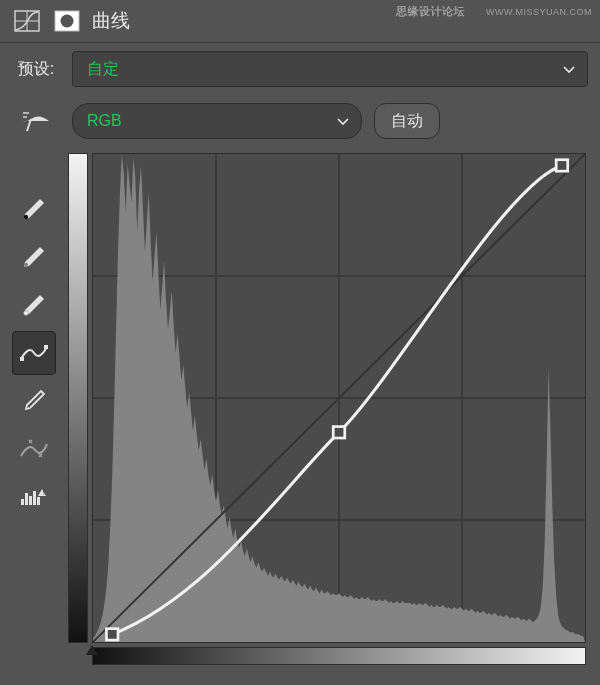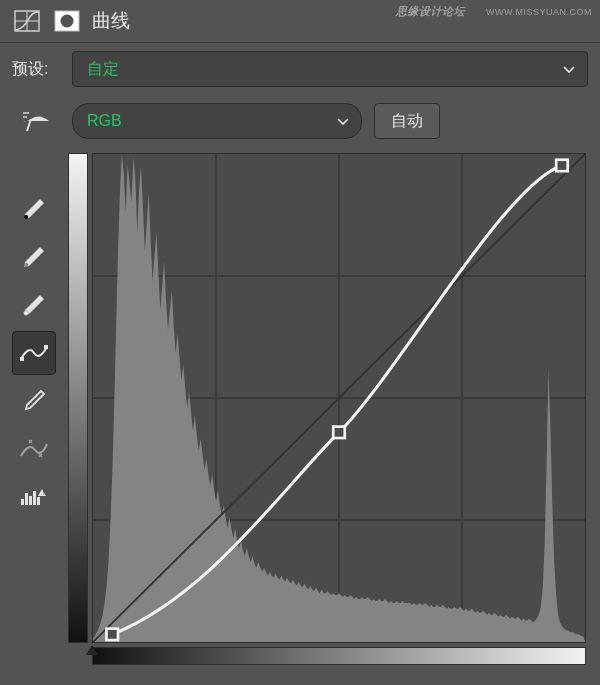--- a/index.html
+++ b/index.html
@@ -26,21 +26,21 @@
     display: flex;
     align-items: center;
     justify-content: center;
   }
   .row {
     display: flex;
     align-items: center;
     padding: 8px 12px;
     gap: 12px;
   }
-  .label { width: 48px; color: #e8e8e8; }
+  .label { width: 48px; color: #e8e8e8; text-align: center; }
   .select {
     flex: 1;
     background: #434343;
     border: 1px solid #2e2e2e;
     border-radius: 4px;
     height: 36px;
     display: flex;
     align-items: center;
     padding: 0 14px;
     color: #22c55e;
@@ -48,21 +48,21 @@
   }
   .chev {
     position: absolute;
     right: 12px;
     top: 50%;
     transform: translateY(-50%);
   }
   .btn {
     background: #5a5a5a;
     border: 1px solid #2e2e2e;
-    border-radius: 4px;
+    border-radius: 12px;
     height: 36px;
     padding: 0 16px;
     display: flex;
     align-items: center;
     color: #e8e8e8;
   }
   .workspace {
     display: flex;
     padding: 0 4px;
   }
@@ -133,21 +133,21 @@
     border: 1px solid #2e2e2e;
   }
   .watermark {
     position: absolute;
     top: 4px;
     right: 8px;
     font-size: 11px;
     color: #9f9f9f;
     letter-spacing: 0.5px;
   }
-  .watermark .wm1 { font-weight: bold; font-style: italic; }
+  .watermark .wm1 { font-weight: bold; }
   .watermark .wm2 { font-size: 9px; margin-left: 21px; }
 </style>
 </head>
 <body>
 
 <div class="watermark">
   <span class="wm1">思缘设计论坛</span><span class="wm2">WWW.MISSYUAN.COM</span>
 </div>
 
 <div class="header">

